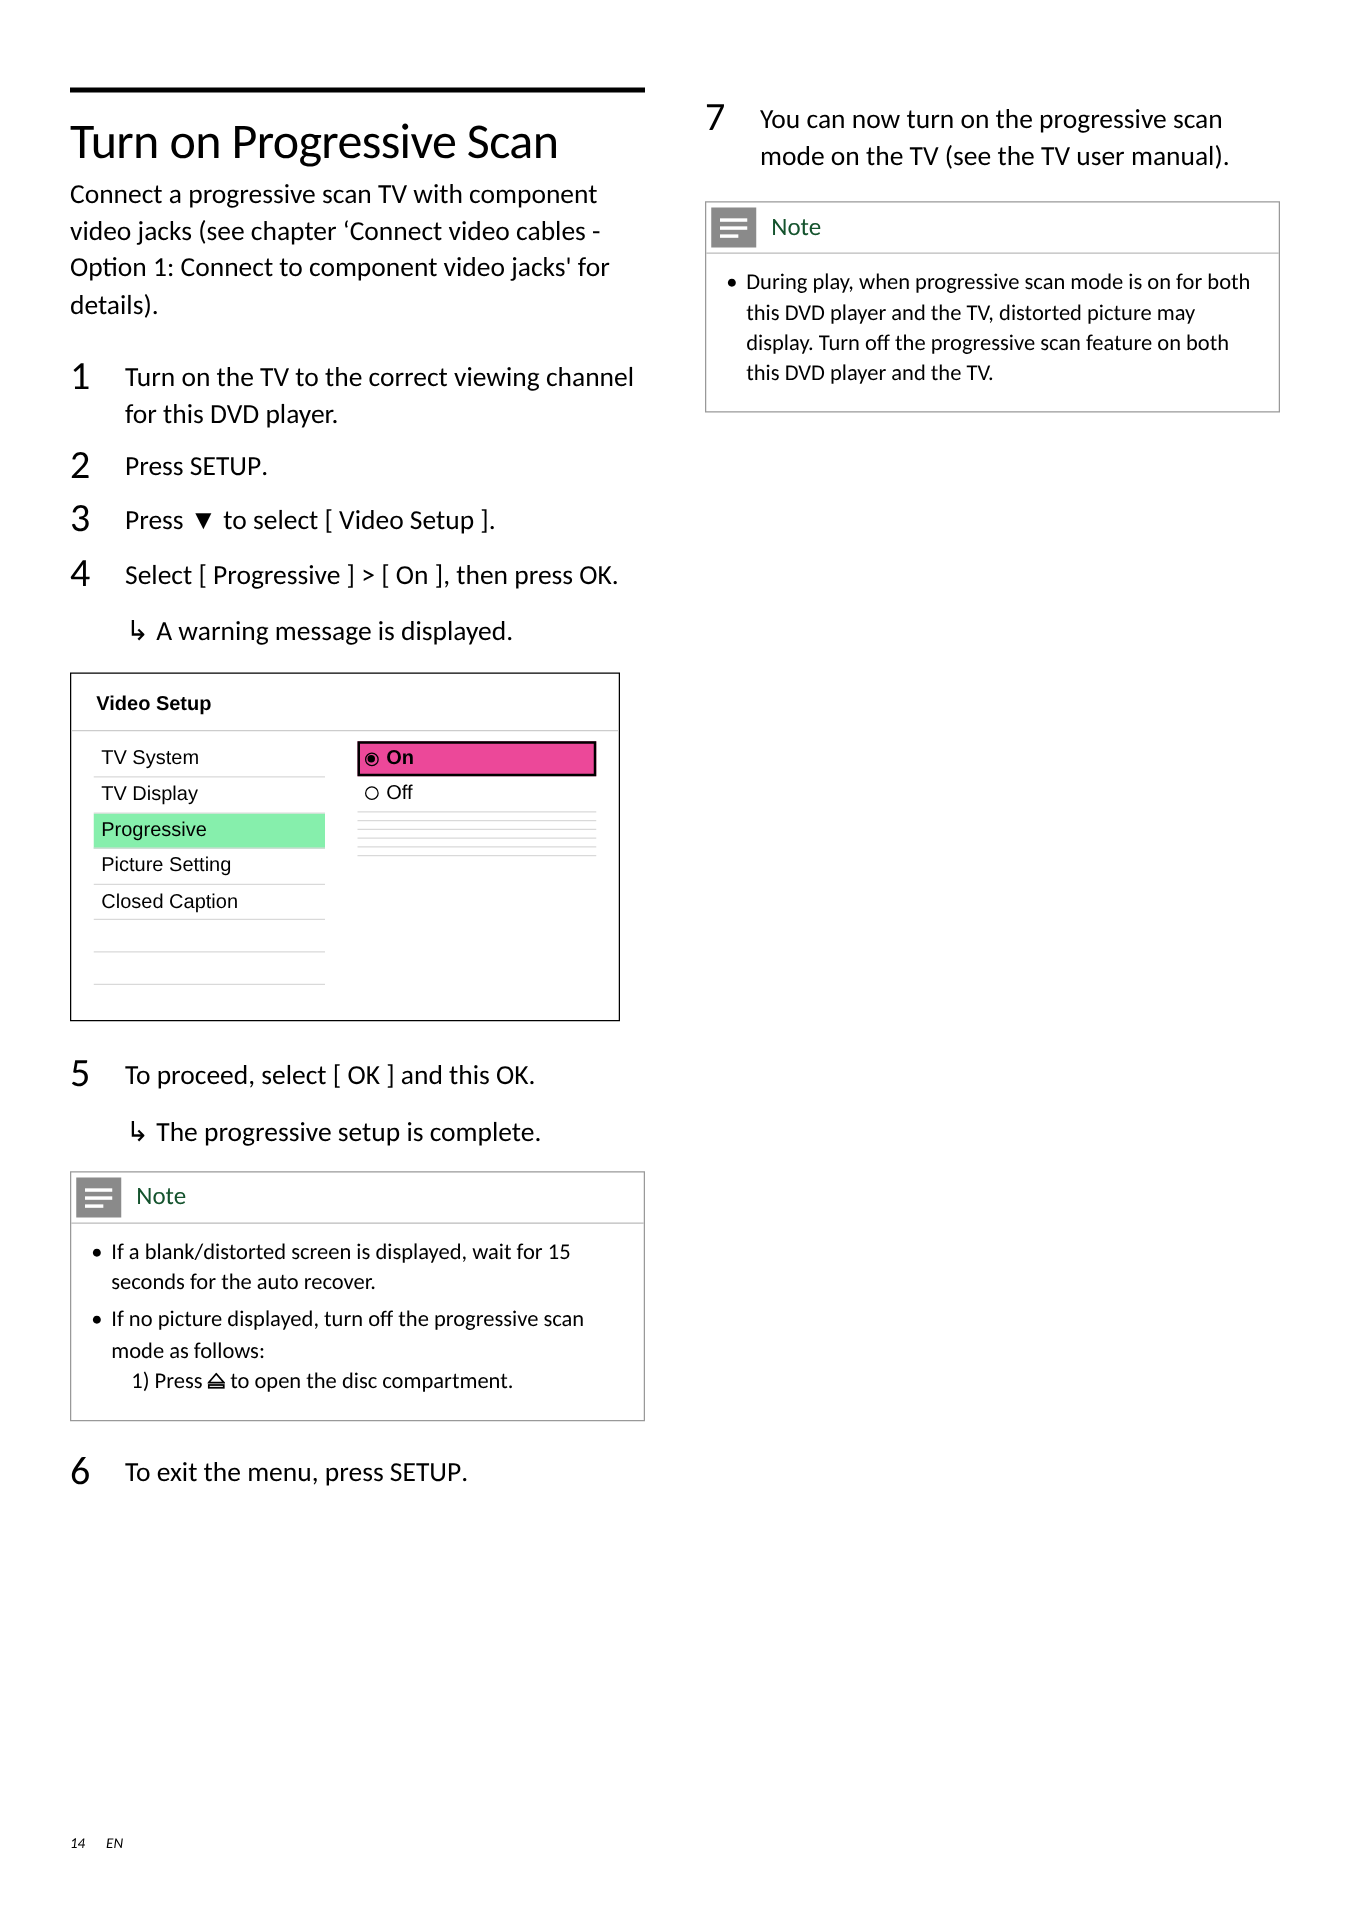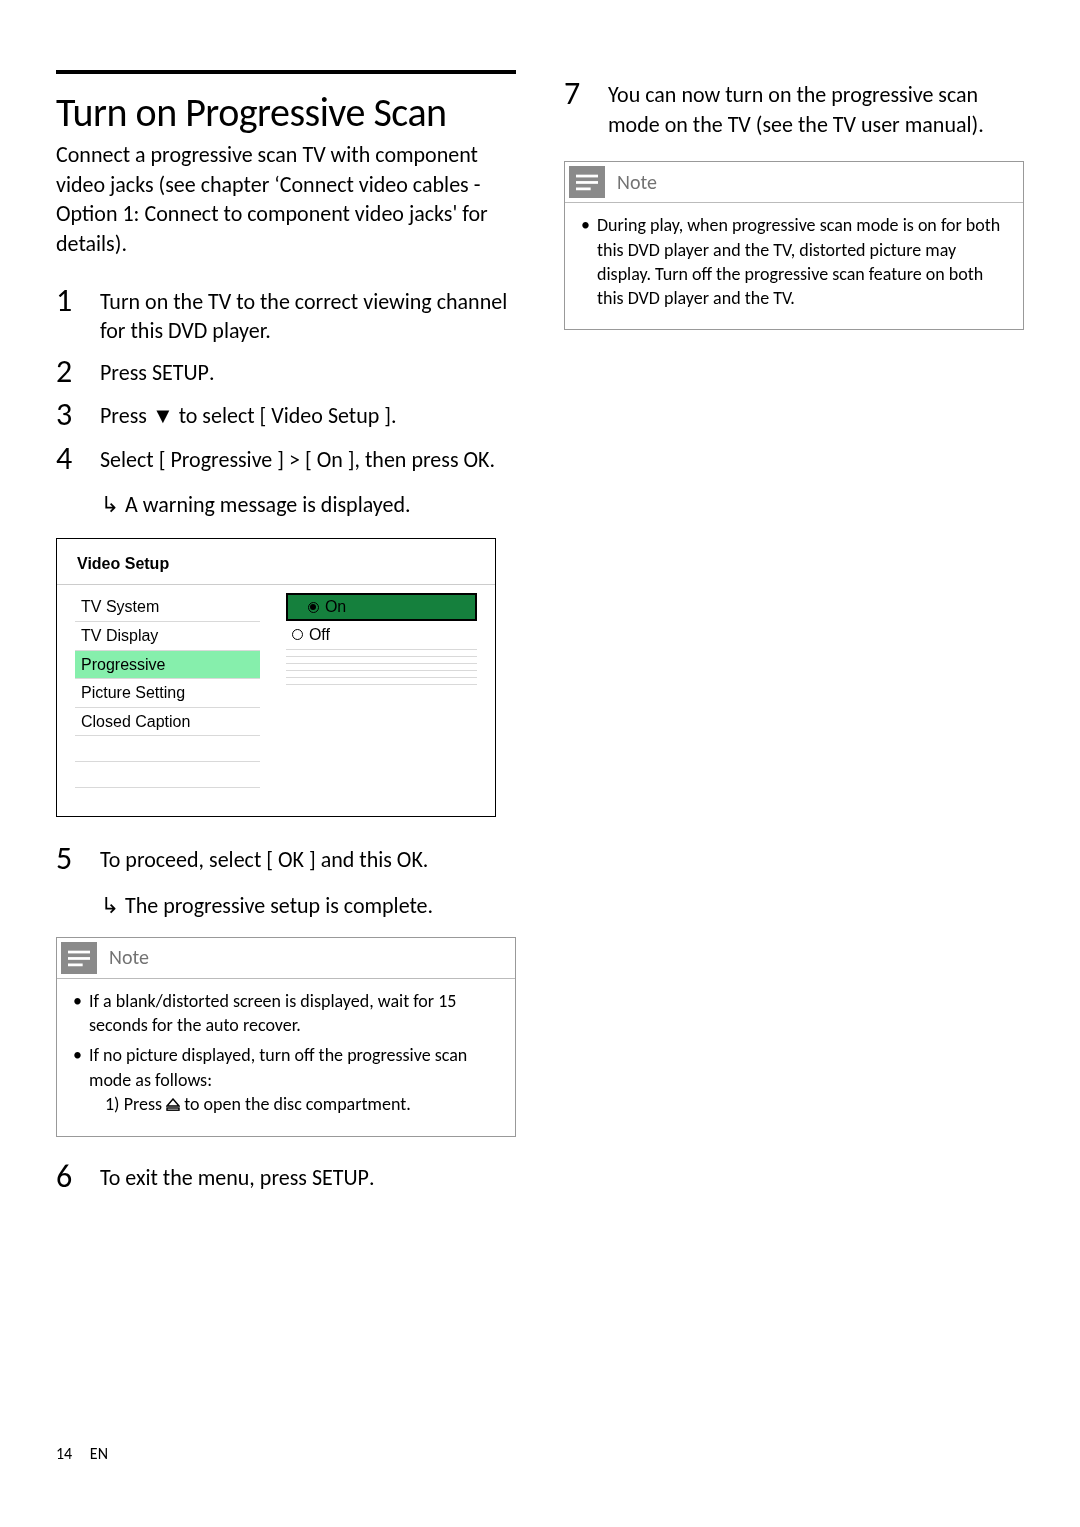--- a/index.html
+++ b/index.html
@@ -107,23 +107,24 @@
     height: 26px;
   }
   .osd-opt {
     padding: 3px 6px;
     border-bottom: 1px solid #d9d9d9;
     display: flex;
     align-items: center;
     gap: 6px;
   }
   .osd-opt.selected-opt {
-    background: #15803d;
+    background: #ec4899;
     border: 2px solid #000;
-    padding: 1px 20px;
+    padding: 1px 4px;
+    font-weight: bold;
   }
   .radio {
     display: inline-block;
     width: 11px;
     height: 11px;
     border: 1.5px solid #000;
     border-radius: 50%;
     position: relative;
   }
   .radio.filled::after {
@@ -151,21 +152,21 @@
   .note-icon-wrap {
     background: #8a8a8a;
     width: 36px;
     height: 32px;
     display: flex;
     align-items: center;
     justify-content: center;
   }
   .note-icon-wrap svg { display:block; }
   .note-label {
-    color: #737373;
+    color: #14532d;
     font-size: 20px;
   }
   .notebox .note-body {
     padding: 10px 14px 12px 14px;
   }
   .notebox ul {
     list-style: none;
   }
   .notebox ul > li {
     position: relative;
@@ -177,23 +178,24 @@
     position: absolute;
     left: 2px;
     top: 0;
   }
   .sub {
     padding-left: 16px;
   }
 
   .footer {
     position: absolute;
-    bottom: 62px;
+    bottom: 44px;
     left: 56px;
-    font-size: 16px;
+    font-size: 12px;
+    font-style: italic;
   }
   .footer .lang {
     font-weight: 500;
     margin-left: 14px;
   }
 
   .eject-icon {
     display:inline-block;
     vertical-align: -2px;
   }

